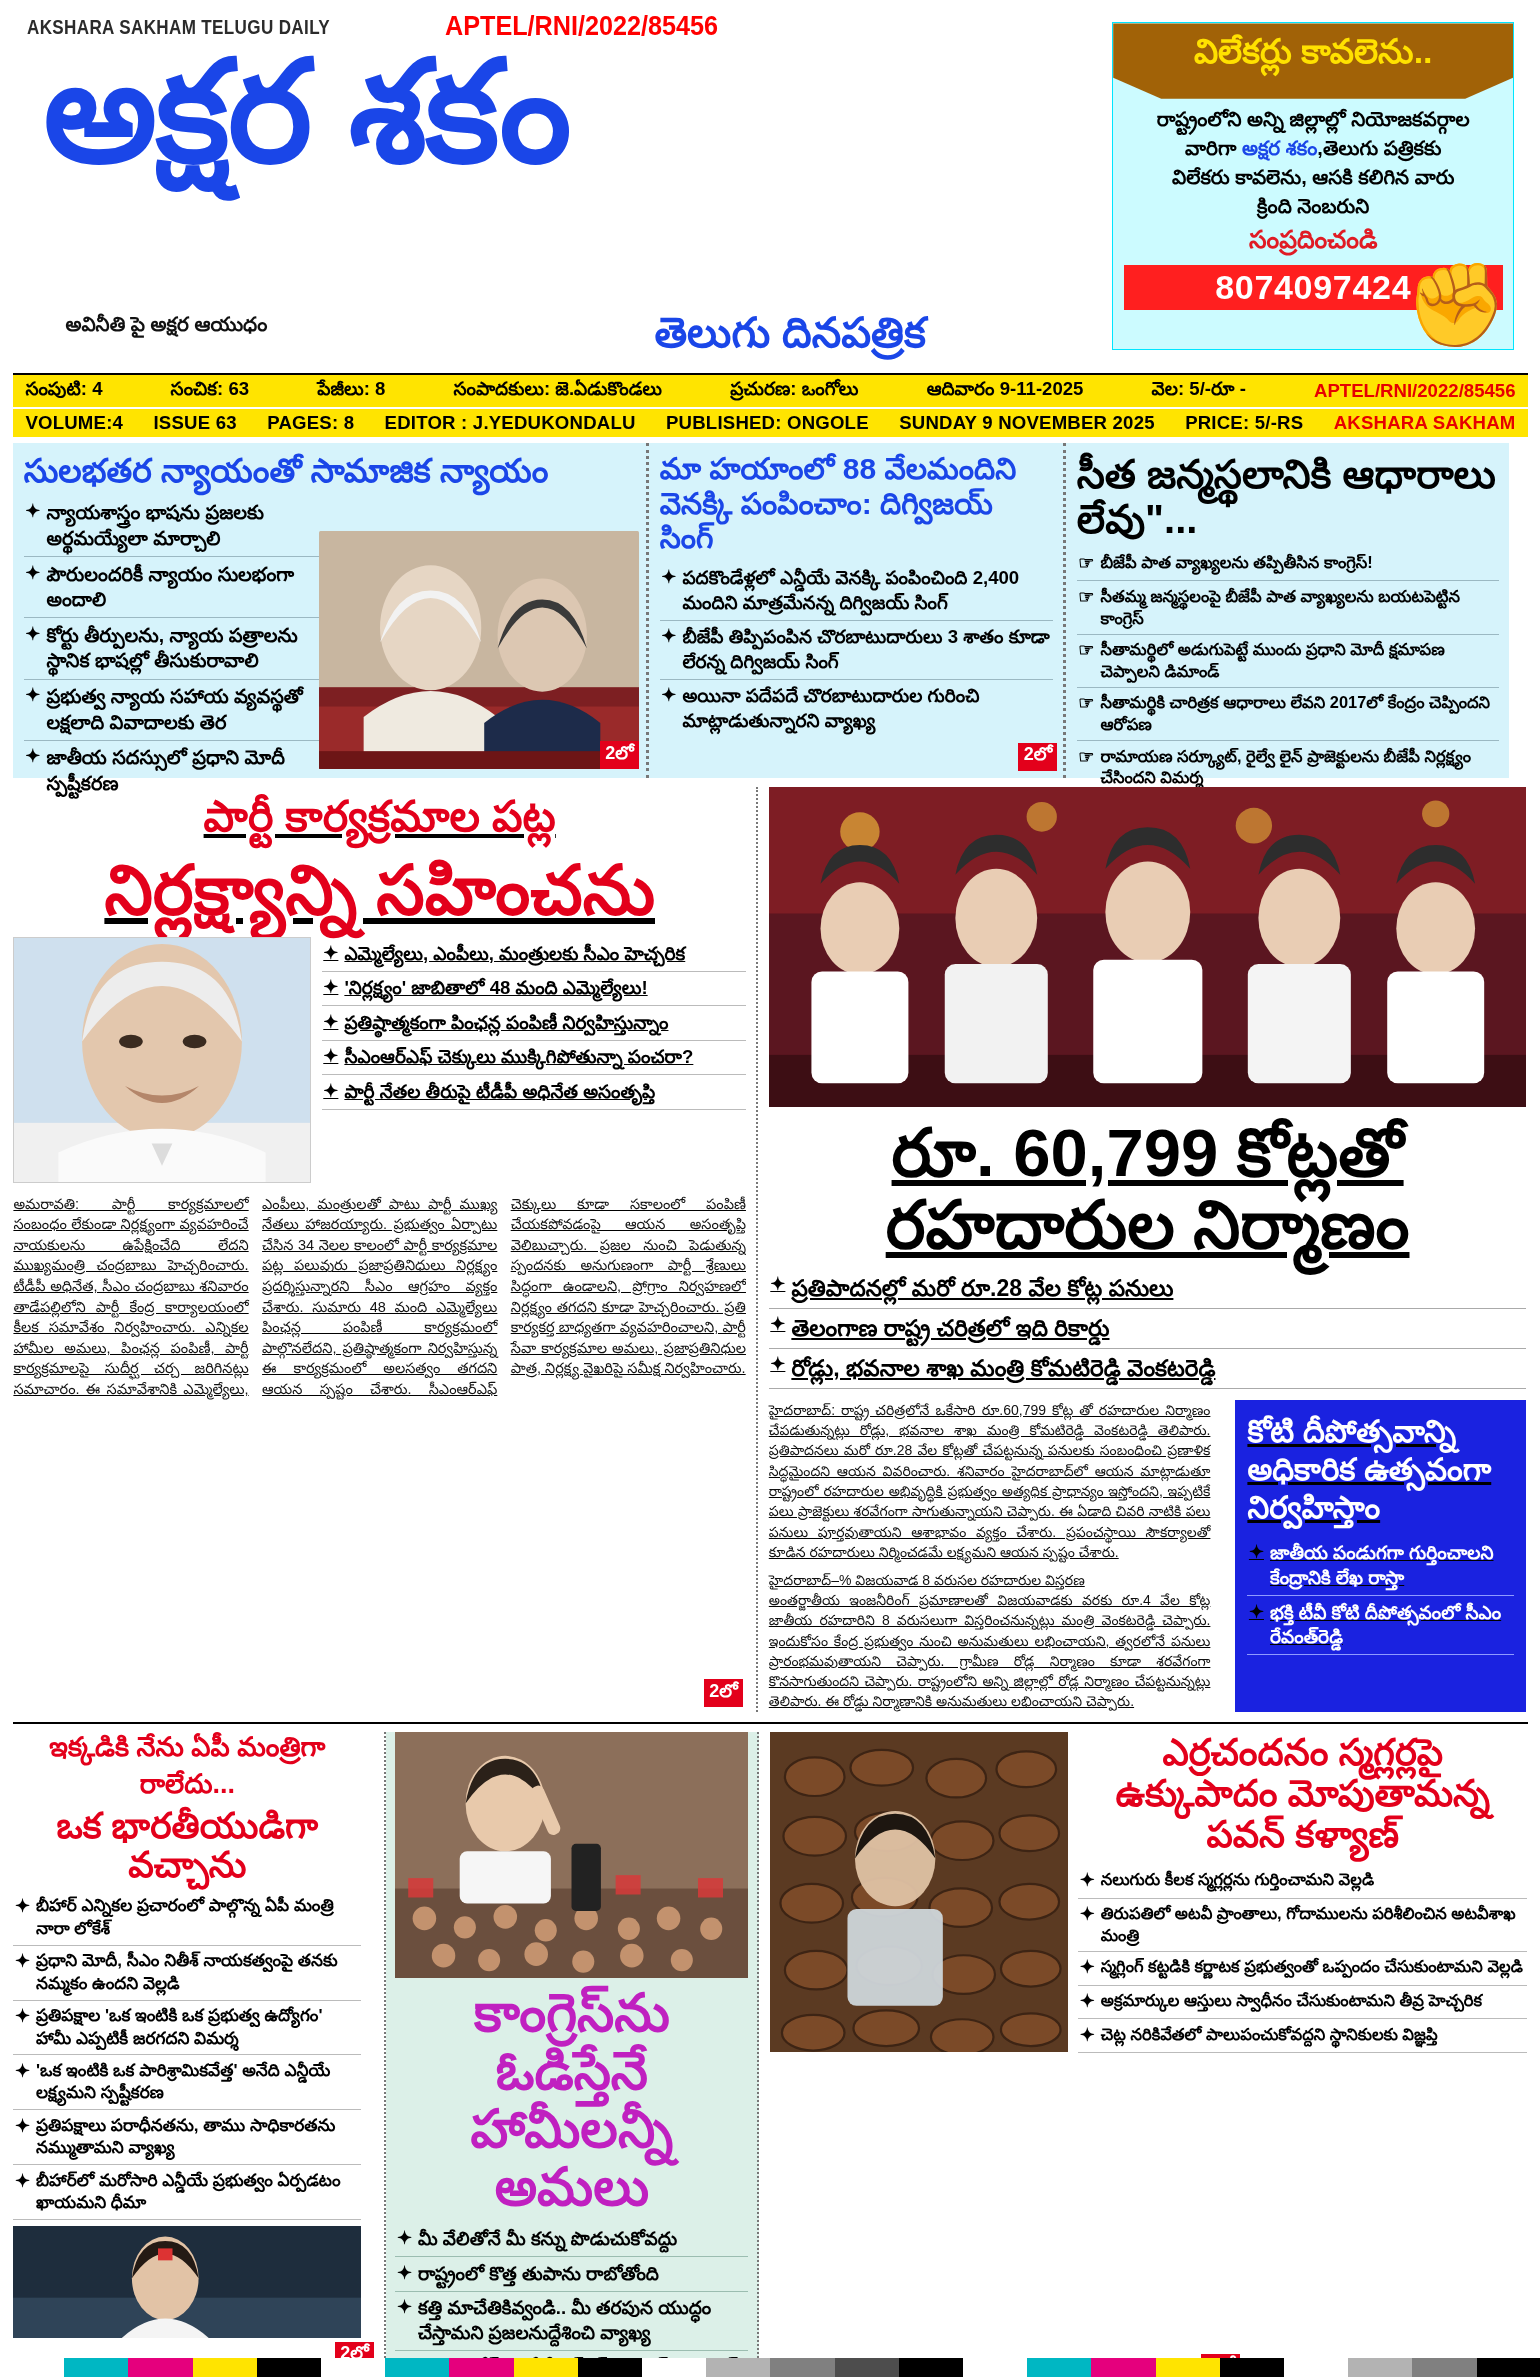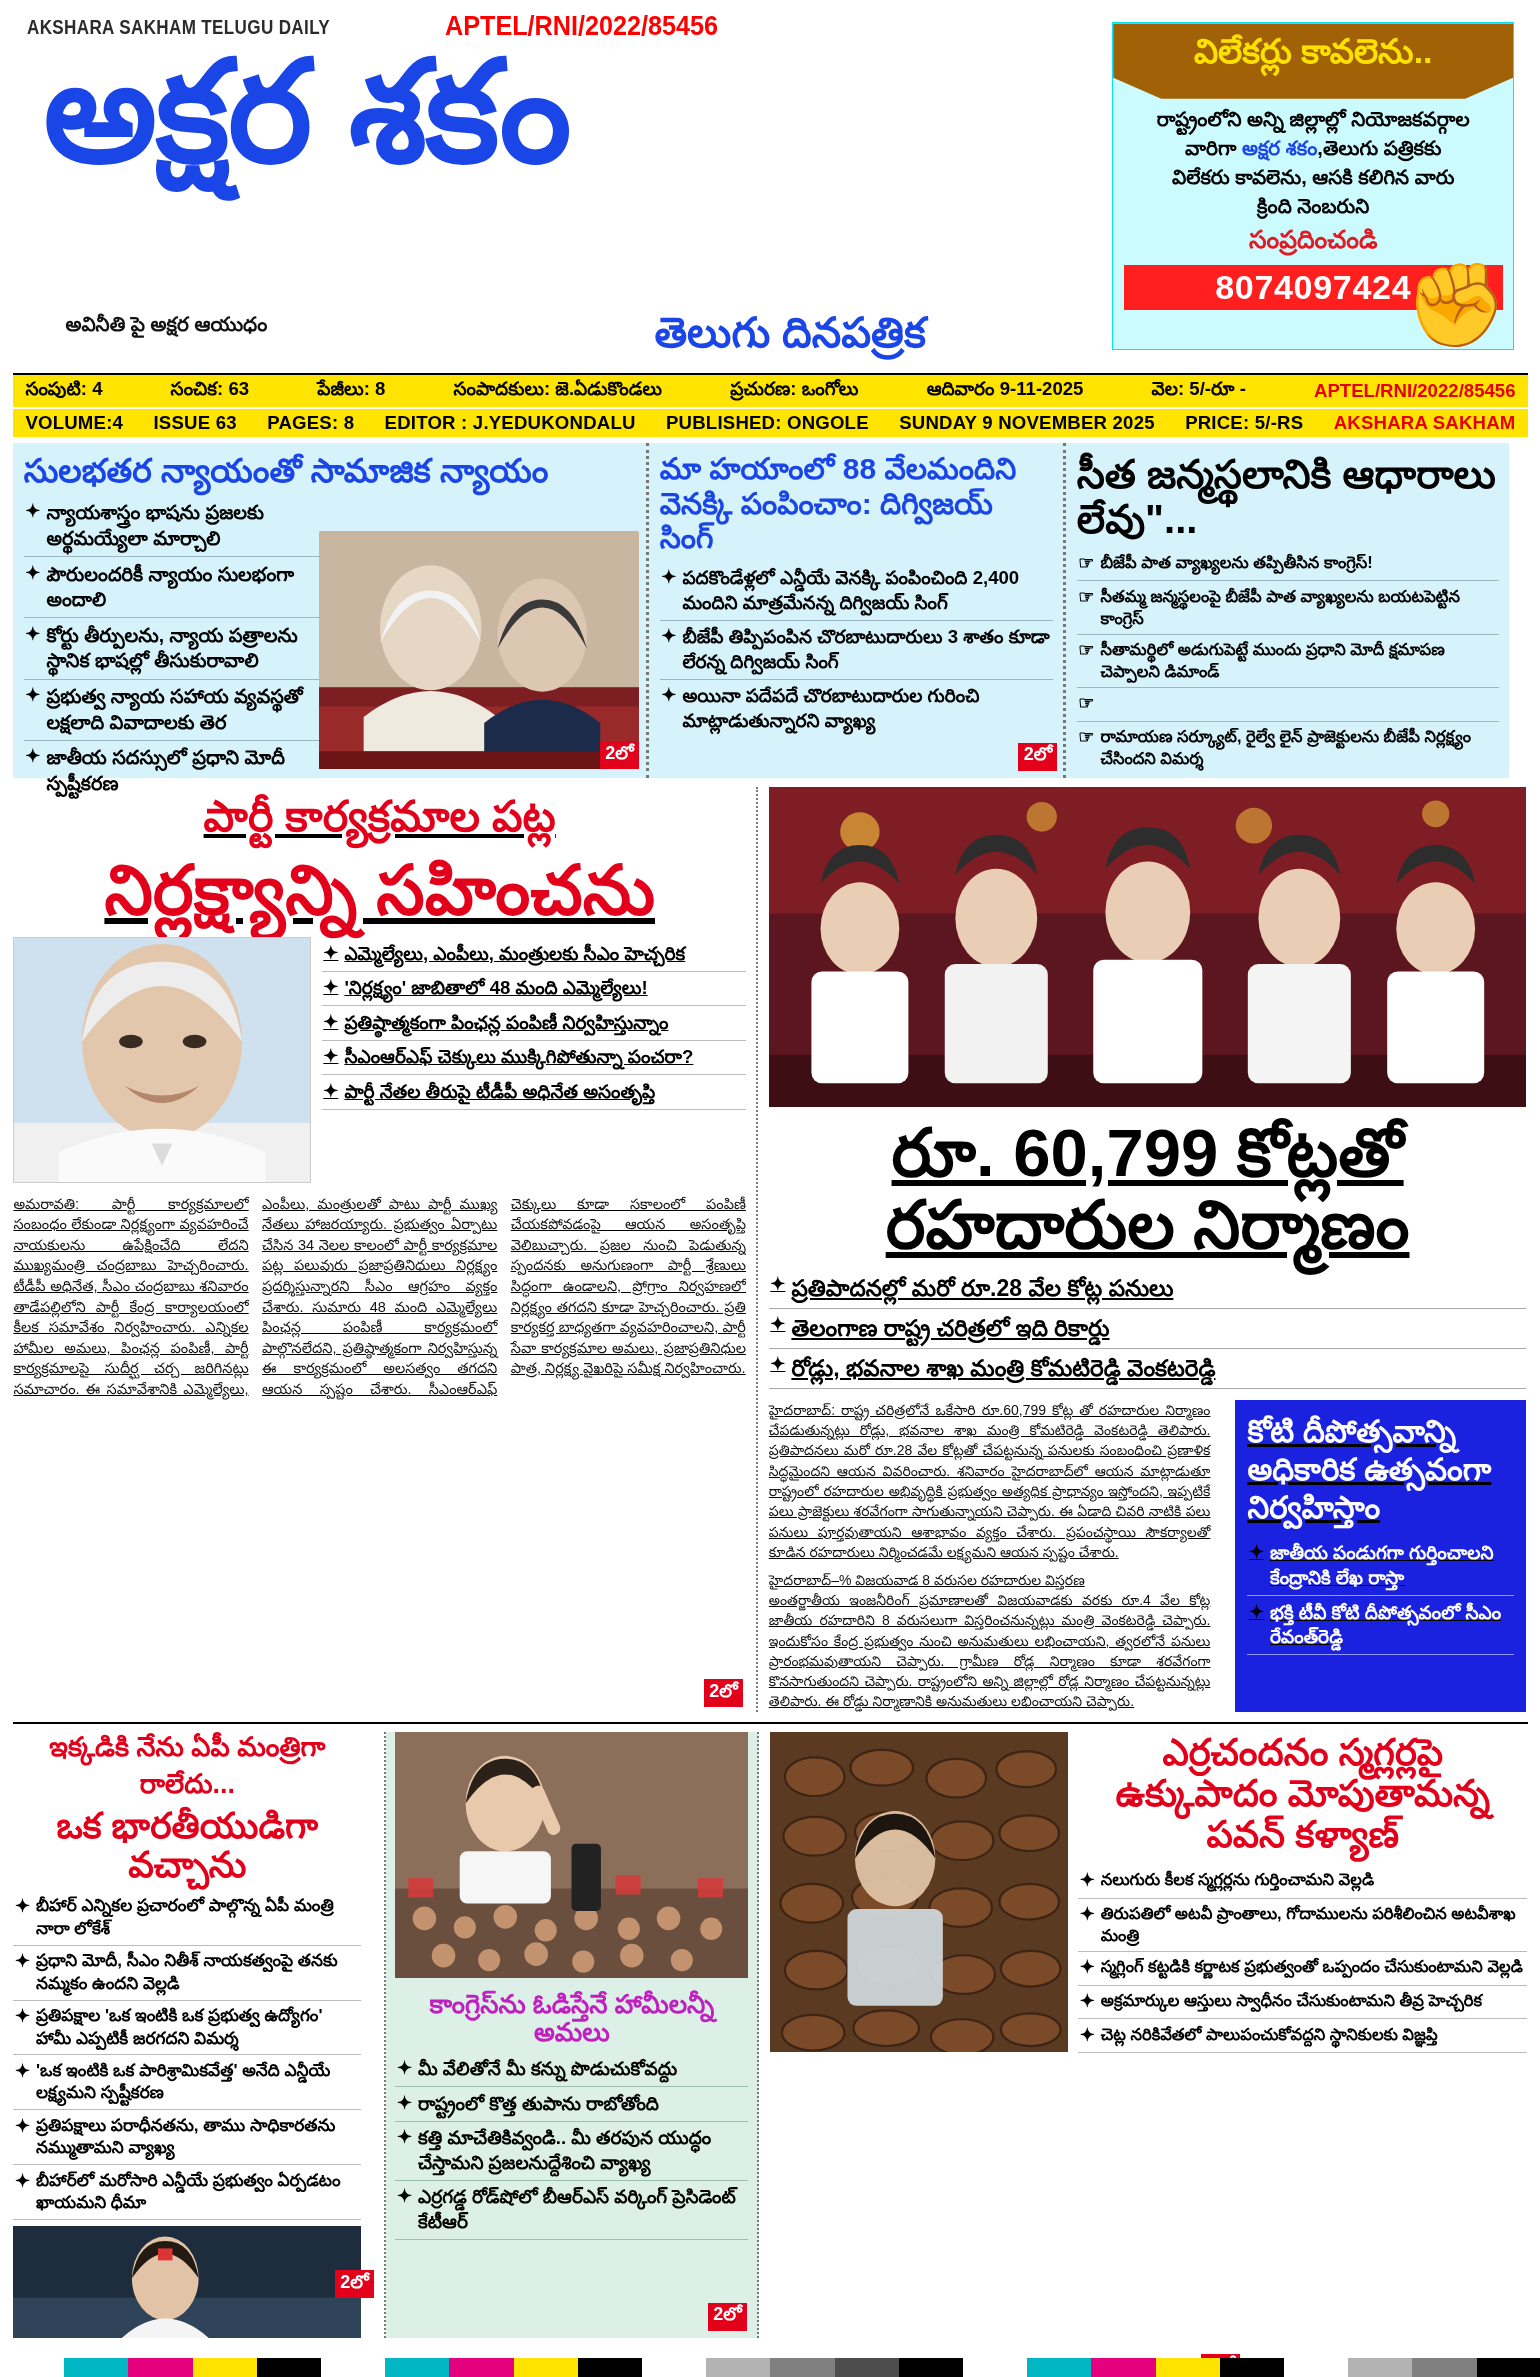--- a/index.html
+++ b/index.html
@@ -132,21 +132,21 @@
   .botrow { display:flex; margin-top:10.4px; border-top:2.2px solid #000; padding-top:7.5px; }
   .bl-col  { width:373px; padding-right:23px; border-right:2.2px dotted #777; position:relative; }
   .bm-col  { width:373px; padding:0 9px; border-right:2.2px dotted #777; position:relative; background:#dcf0e8; }
   .br-col  { width:768px; padding-left:10.4px; position:relative; }
 
   .kick-red-sm { color:#e3001b; font-weight:bold; font-size:27px; text-align:center; }
   .head-red-md { color:#e3001b; font-weight:bold; font-size:36px; text-align:center; line-height:1.08; margin-top:1.5px; }
   .bl-col .bl { font-size:17px; border-bottom:0.7px solid #bbb; }
 
   .ktr-photo { width:100%; height:246px; overflow:hidden; }
-  .head-purple { color:#c020c0; font-weight:bold; font-size:26px; text-align:center; line-height:1.1; margin-top:12px; }
+  .head-purple { color:#c020c0; font-weight:bold; font-size:53px; text-align:center; line-height:1.1; margin-top:6px; }
   .bm-col .bl { font-size:18.6px; border-bottom:0.7px solid #9bbdb0; }
 
   .br-flex { display:flex; gap:10.4px; }
   .br-photo { width:298px; height:320px; flex:0 0 auto; overflow:hidden; }
   .br-right { flex:1; }
   .head-red-br { color:#e3001b; font-weight:bold; font-size:37px; text-align:center; line-height:1.12; }
   .br-right .bl { font-size:16.4px; border-bottom:0.7px solid #bbb; }
 
   
   .colorstrip { position:absolute; left:0; bottom:0; width:1541px; height:19.4px; display:flex; }
@@ -278,20 +278,21 @@
         <div class="bl">
             <span class="mk">☞</span>
             <span>సీతమ్మ జన్మస్థలంపై బీజేపీ పాత వ్యాఖ్యలను బయటపెట్టిన కాంగ్రెస్</span>
           </div>
         <div class="bl">
             <span class="mk">☞</span>
             <span>సీతామర్థిలో అడుగుపెట్టే ముందు ప్రధాని మోదీ క్షమాపణ చెప్పాలని డిమాండ్</span>
           </div>
         <div class="bl">
             <span class="mk">☞</span>
+            <span>సీతామర్థికి చారిత్రక ఆధారాలు లేవని 2017లో కేంద్రం చెప్పిందని ఆరోపణ</span>
           </div>
         <div class="bl">
             <span class="mk">☞</span>
             <span>రామాయణ సర్క్యూట్, రైల్వే లైన్ ప్రాజెక్టులను బీజేపీ నిర్లక్ష్యం చేసిందని విమర్శ</span>
           </div>
       </div>
     </div>
   </div>
 
   <div class="mainrow">

